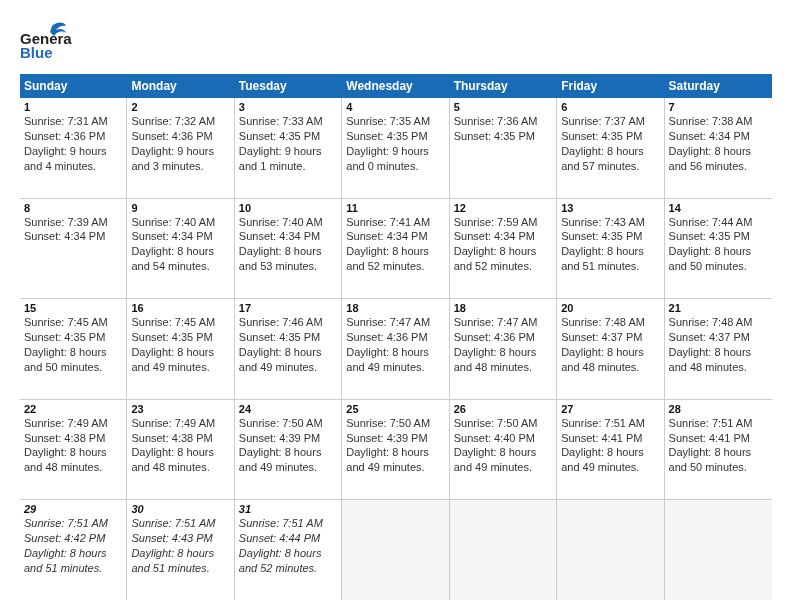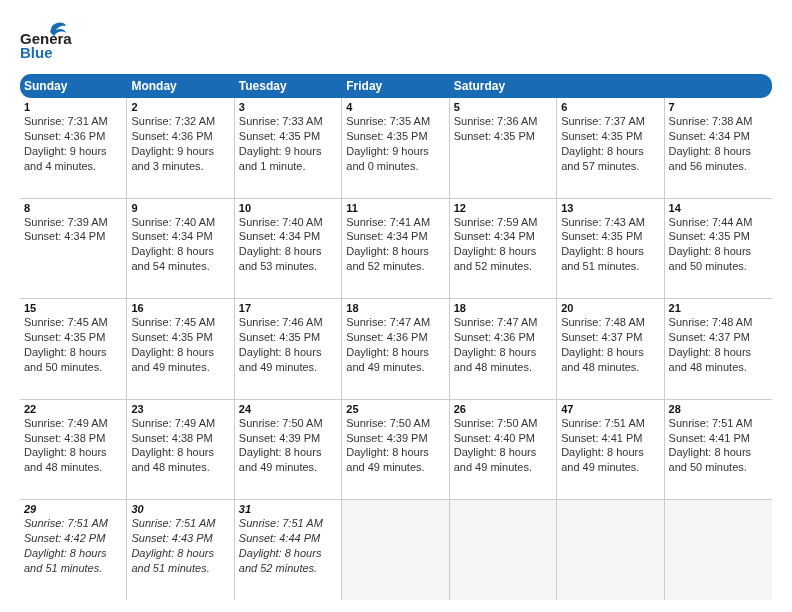--- a/index.html
+++ b/index.html
@@ -43,21 +43,20 @@
     }
     .calendar {
       flex: 1;
       display: flex;
       flex-direction: column;
     }
     .cal-header {
       display: grid;
       grid-template-columns: repeat(7, 1fr);
       background: #1a6bb5;
-      border-radius: 11px;
     }
     .cal-header-cell {
       color: #fff;
       font-size: 12px;
       font-weight: bold;
       padding: 5px 4px;
       text-align: left;
     }
     .cal-body {
       flex: 1;
@@ -122,20 +121,22 @@
       <div class="month-title"></div>
       <div class="subtitle"></div>
     </div>
   </div>
 
   <div class="calendar">
     <div class="cal-header">
       <div class="cal-header-cell">Sunday</div>
       <div class="cal-header-cell">Monday</div>
       <div class="cal-header-cell">Tuesday</div>
+      <div class="cal-header-cell">Wednesday</div>
+      <div class="cal-header-cell">Thursday</div>
       <div class="cal-header-cell">Friday</div>
       <div class="cal-header-cell">Saturday</div>
     </div>
     <div class="cal-body" id="cal-body">
     <div class="cal-row">
           <div class="cal-cell">
         <span class="day-num">1</span>
         <div class="day-info">
           <span>Sunrise: 7:31 AM</span><br>
           <span>Sunset: 4:36 PM</span><br>
@@ -340,21 +341,21 @@
       </div>
           <div class="cal-cell">
         <span class="day-num">26</span>
         <div class="day-info">
           <span>Sunrise: 7:50 AM</span><br>
           <span>Sunset: 4:40 PM</span><br>
           <span>Daylight: 8 hours and 49 minutes.</span>
         </div>
       </div>
           <div class="cal-cell">
-        <span class="day-num">47</span>
+        <span class="day-num">27</span>
         <div class="day-info">
           <span>Sunrise: 7:51 AM</span><br>
           <span>Sunset: 4:41 PM</span><br>
           <span>Daylight: 8 hours and 49 minutes.</span>
         </div>
       </div>
           <div class="cal-cell">
         <span class="day-num">28</span>
         <div class="day-info">
           <span>Sunrise: 7:51 AM</span><br>

